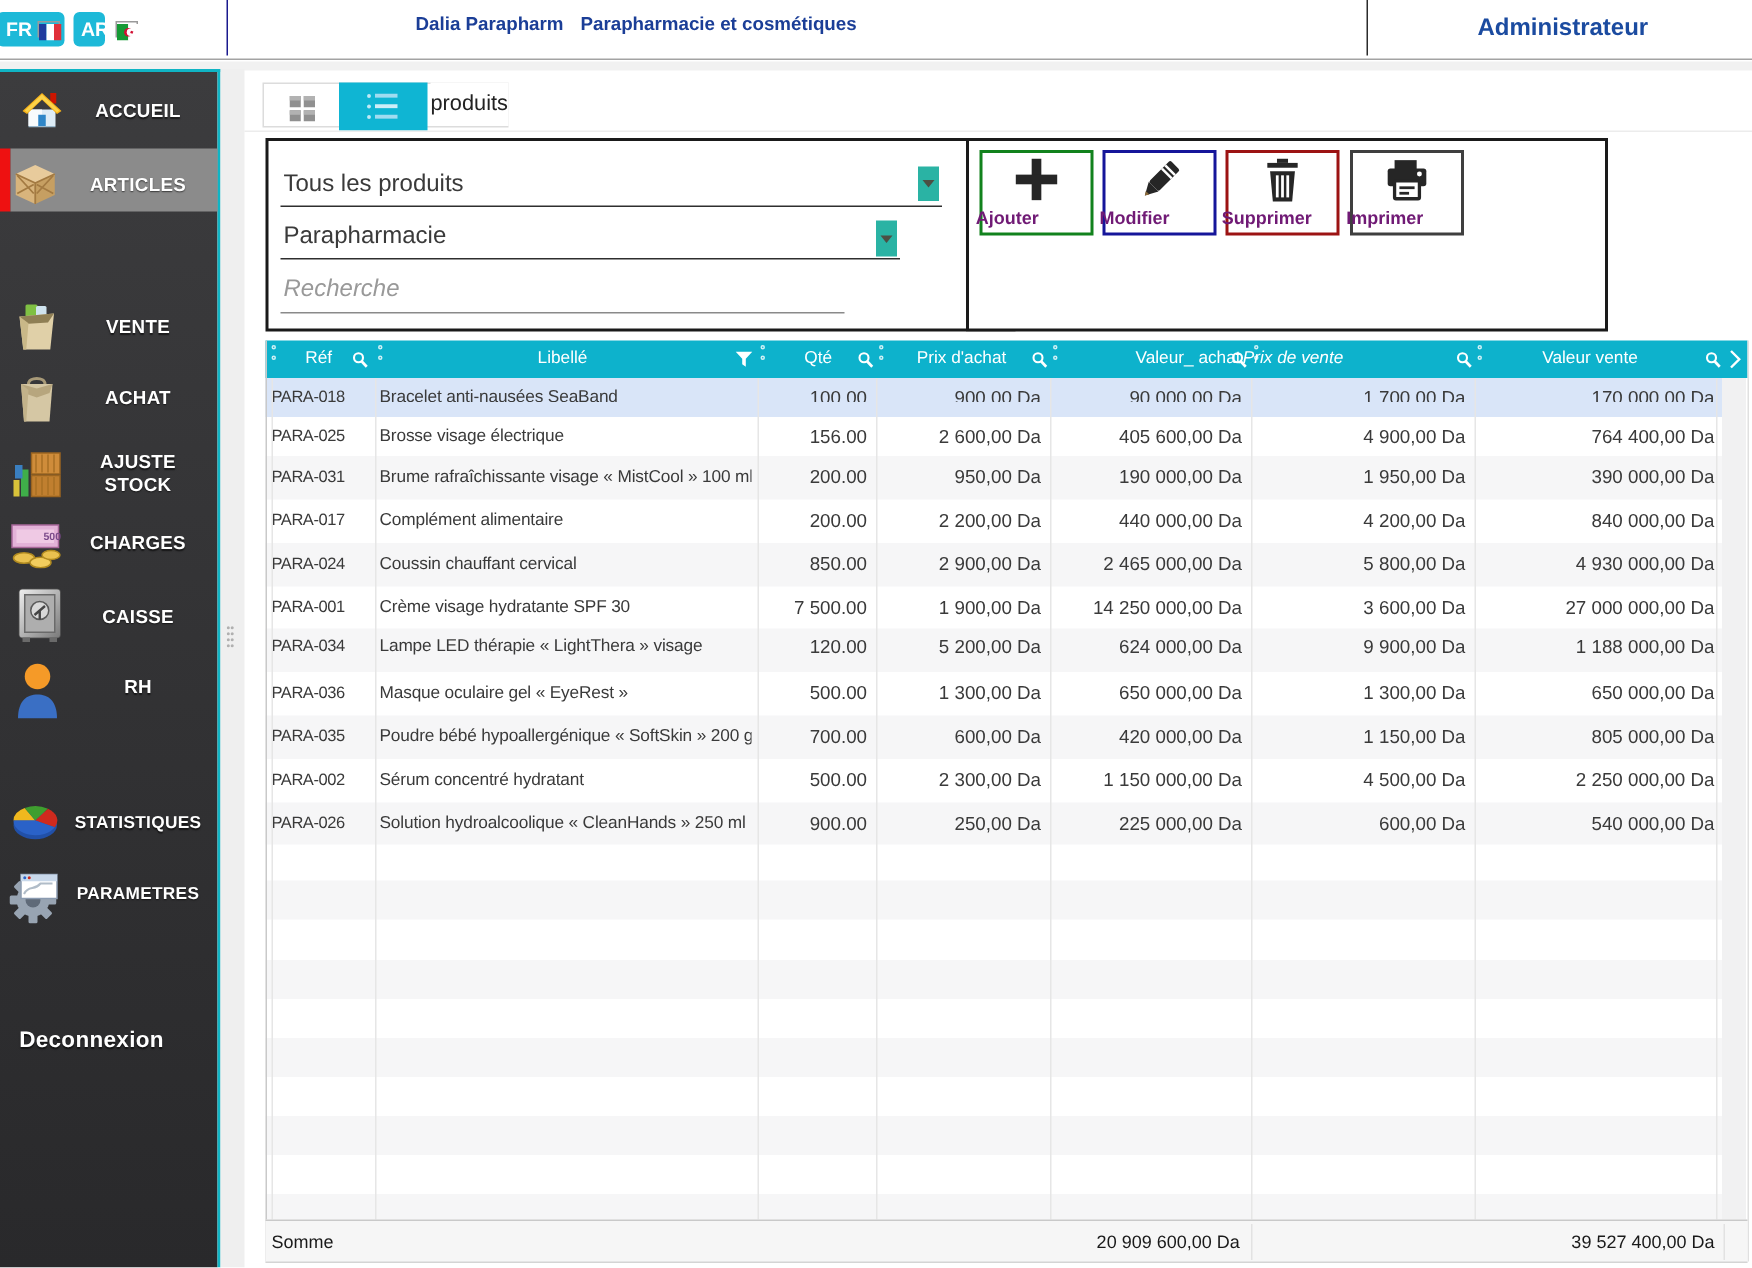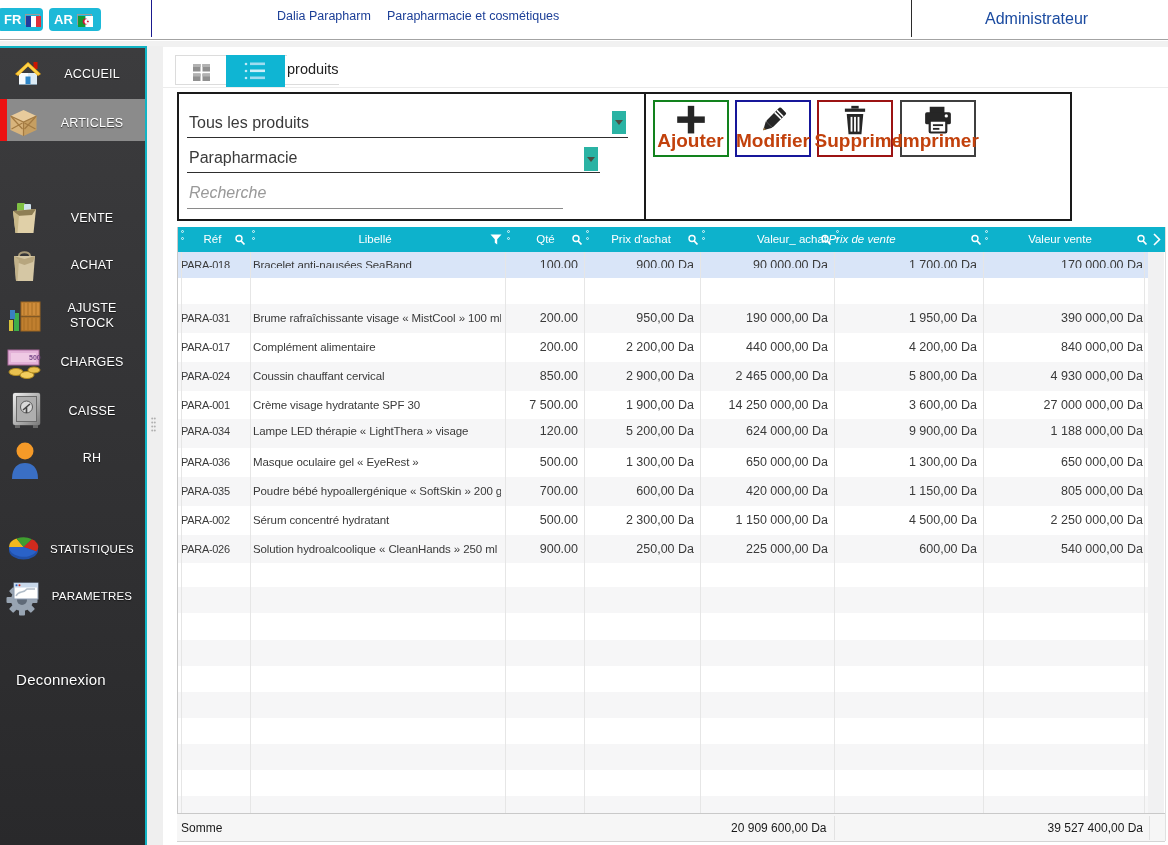--- a/index.html
+++ b/index.html
@@ -4,45 +4,45 @@
 <style>
 *{margin:0;padding:0;box-sizing:border-box;}
 html,body{width:1168px;height:845px;overflow:hidden;background:#fff;font-family:"Liberation Sans",sans-serif;}
 #app{position:relative;width:1168px;height:845px;}
 .abs{position:absolute;}
 
 #topbar{left:0;top:0;width:1168px;height:40px;background:#fff;border-bottom:1px solid #a3a3a3;}
 .langbtn{position:absolute;top:8px;height:23px;background:#1db9d8;border-radius:4px;color:#fff;font-weight:bold;font-size:13px;display:flex;align-items:center;}
 .flag{display:inline-block;width:15px;height:11px;margin-left:4px;border:1px solid #9a9a9a;}
 .vline{position:absolute;top:0;width:1px;height:37px;}
-.navtxt{position:absolute;font-weight:normal;font-size:12.5px;color:#1b3e97;top:9px;text-align:center;}
+.navtxt{position:absolute;font-weight:bold;font-size:12.5px;color:#1b3e97;top:9px;text-align:center;}
 
 #strip{left:0;top:41px;width:1168px;height:6px;background:#f1f1f1;}
 
 #side-top{left:0;top:46px;width:147px;height:2px;background:#10b4c4;}
 #side{left:0;top:48px;width:145px;height:797px;background:linear-gradient(#3c3c3e,#29292b);}
 #side-right{left:145px;top:46px;width:2px;height:799px;background:#10b4c4;}
 #splitter{left:147px;top:46px;width:16px;height:799px;background:#efefef;}
-.mi-txt{position:absolute;left:44px;width:96px;text-align:center;color:#fff;font-weight:normal;font-size:12.5px;letter-spacing:.2px;text-shadow:0 1px 1px rgba(0,0,0,.6);}
+.mi-txt{position:absolute;left:44px;width:96px;text-align:center;color:#fff;font-weight:bold;font-size:12.5px;letter-spacing:.2px;text-shadow:0 1px 1px rgba(0,0,0,.6);}
 .mi-ico{position:absolute;}
 #hl-red{left:0;top:99px;width:7px;height:42px;background:#ee1111;}
 #hl-gray{left:7px;top:99px;width:138px;height:42px;background:#8b8b8b;}
 
 #tabstrip{left:175px;top:55px;width:164px;height:30px;background:#fff;border:1px solid #dcdcdc;}
 #tab-teal{left:226px;top:55px;width:59px;height:32px;background:#0fb5d3;}
 #tab-produits{left:287px;top:55px;width:52px;height:29px;background:#fff;font-size:14.5px;color:#222;line-height:29px;}
 
 .panel{position:absolute;top:92px;height:129px;border:2px solid #1a1a1a;background:#fff;}
 .ddbtn{position:absolute;background:#2ab3a4;}
 .ddbtn:after{content:"";position:absolute;left:50%;top:50%;transform:translate(-50%,-40%);border-left:4px solid transparent;border-right:4px solid transparent;border-top:5px solid #4c4f44;}
 .uline{position:absolute;height:1.5px;background:#2e2e2e;}
 .ftxt{position:absolute;font-size:16px;color:#3a3a3a;}
 
 .btn{position:absolute;top:5.5px;height:57px;width:76px;background:#fff;border:2px solid #333;}
-.btn .lbl{position:absolute;bottom:3px;left:-4px;right:-4px;text-align:center;font-weight:bold;font-size:19px;color:#c2410c;}
+.btn .lbl{position:absolute;bottom:3px;left:-4px;right:-4px;text-align:left;font-weight:bold;font-size:12px;color:#701a75;}
 .btn svg{position:absolute;left:50%;top:2px;transform:translateX(-50%) scale(0.92);transform-origin:50% 0;}
 
 #ghead{left:177px;top:227px;width:988px;height:25px;background:#0db2cc;}
 .hlbl{position:absolute;top:0;height:42px;line-height:25px;color:#fff;font-size:11.5px;transform:translateX(-50%);white-space:nowrap;}
 .hico{position:absolute;top:7px;}
 .gcirc{position:absolute;width:3px;height:3px;border:1px solid rgba(255,255,255,.8);border-radius:50%;}
 .row{position:absolute;left:177px;width:971px;font-size:12.5px;color:#3a3a3a;}
 .row span{position:absolute;top:0;bottom:0;white-space:nowrap;overflow:hidden;}
 .c1{left:4px;width:66px;font-size:11px;letter-spacing:-0.3px;}
 .c2{left:76px;width:248px;font-size:11.5px;letter-spacing:-0.1px;}
@@ -63,21 +63,21 @@
 
 <div class="abs" id="topbar">
   <div class="langbtn" style="left:-2px;width:45px;">
     <span style="margin-left:6px;">FR</span>
     <span class="flag"><svg width="15" height="11">
             <rect width="5" height="11" fill="#1f3c9e"></rect>
             <rect x="5" width="5" height="11" fill="#fff"></rect>
             <rect x="10" width="5" height="11" fill="#e0303a"></rect>
           </svg></span>
   </div>
-  <div class="langbtn" style="left:49px;width:52px;">
+  <div class="langbtn" style="left:49px;width:21px;">
     <span style="margin-left:5px;">AR</span>
     <span class="flag"><svg width="15" height="11">
             <rect width="7.5" height="11" fill="#159a35"></rect>
             <rect x="7.5" width="7.5" height="11" fill="#fff"></rect>
             <circle cx="7.6" cy="5.5" r="2.9" fill="#d21034"></circle>
             <circle cx="9" cy="5.5" r="2.5" fill="#fff"></circle>
             <circle cx="8.2" cy="5.5" r="2.1" fill="#159a35" opacity="0"></circle>
             <rect x="9" y="4.7" width="1.7" height="1.6" fill="#d21034" transform="rotate(20 9.8 5.5)"></rect>
           </svg></span>
   </div>
@@ -194,21 +194,21 @@
           </g>
         </g>
         <circle cx="17" cy="20" r="5" fill="#5f6a78"></circle>
         <rect x="9" y="3" width="24" height="16" fill="#fff" stroke="#8a9ab0"></rect>
         <rect x="9" y="3" width="24" height="4.5" fill="#c8d8ea"></rect>
         <circle cx="11.5" cy="5.2" r="1" fill="#2a62c8"></circle>
         <circle cx="14.5" cy="5.2" r="1" fill="#cf2a1e"></circle>
         <path d="M11,16 C14,10 18,14 22,9 L30,9" stroke="#b0bcc8" stroke-width="1.4" fill="none"></path>
       </svg></div>
 <span class="mi-txt" style="top:590px;font-size:11.5px;">PARAMETRES</span>
-<span class="mi-txt" style="left:0;width:122px;top:671px;font-size:15px;">Deconnexion</span>
+<span class="mi-txt" style="left:0;width:122px;top:685px;font-size:15px;">Deconnexion</span>
 <div class="abs" style="left:151px;top:417px;width:5px;height:16px;">
 <svg width="5" height="16">
         <g fill="#b0b0b0">
           <circle cx="1.2" cy="1.5" r="1"></circle>
           <circle cx="3.8" cy="1.5" r="1"></circle>
           <circle cx="1.2" cy="5.5" r="1"></circle>
           <circle cx="3.8" cy="5.5" r="1"></circle>
           <circle cx="1.2" cy="9.5" r="1"></circle>
           <circle cx="3.8" cy="9.5" r="1"></circle>
           <circle cx="1.2" cy="13.5" r="1"></circle>
@@ -367,20 +367,29 @@
 
 <div class="abs" style="left:177px;top:252px;width:971px;height:26px;background:#d9e5f8;"></div>
 <div class="row" style="top:252px;height:16px;line-height:26px;">
   <span class="c1">PARA-018</span>
       <span class="c2">Bracelet anti-nausées SeaBand</span>
       <span class="c3">100.00</span>
       <span class="c4">900,00 Da</span>
       <span class="c5">90 000,00 Da</span>
       <span class="c6">1 700,00 Da</span>
       <span class="c7">170 000,00 Da</span>
+</div>
+<div class="row" style="top:278px;height:26px;line-height:26px;">
+  <span class="c1">PARA-025</span>
+      <span class="c2">Brosse visage électrique</span>
+      <span class="c3">156.00</span>
+      <span class="c4">2 600,00 Da</span>
+      <span class="c5">405 600,00 Da</span>
+      <span class="c6">4 900,00 Da</span>
+      <span class="c7">764 400,00 Da</span>
 </div>
 <div class="row" style="top:304px;height:29px;line-height:29px;">
   <span class="c1">PARA-031</span>
       <span class="c2">Brume rafraîchissante visage « MistCool » 100 ml</span>
       <span class="c3">200.00</span>
       <span class="c4">950,00 Da</span>
       <span class="c5">190 000,00 Da</span>
       <span class="c6">1 950,00 Da</span>
       <span class="c7">390 000,00 Da</span>
 </div>

